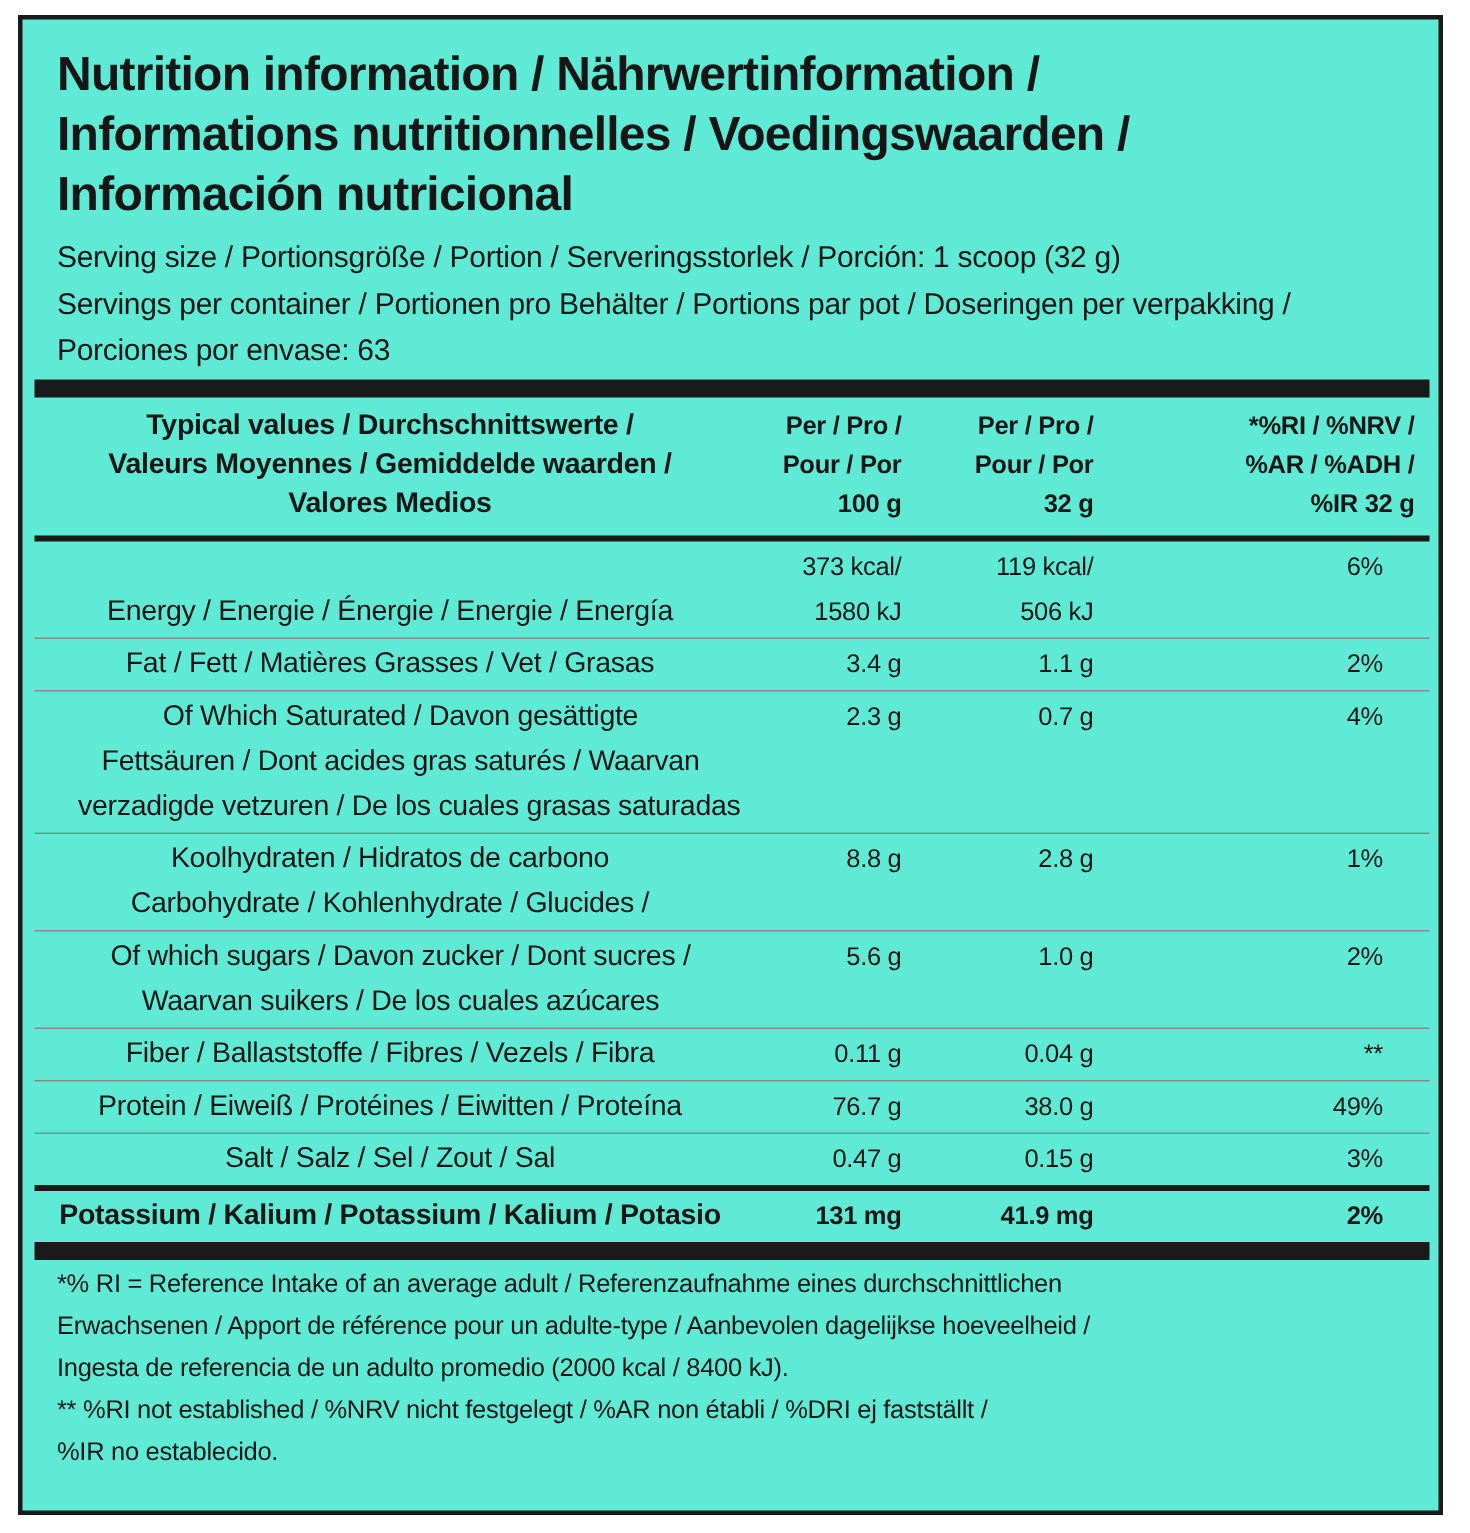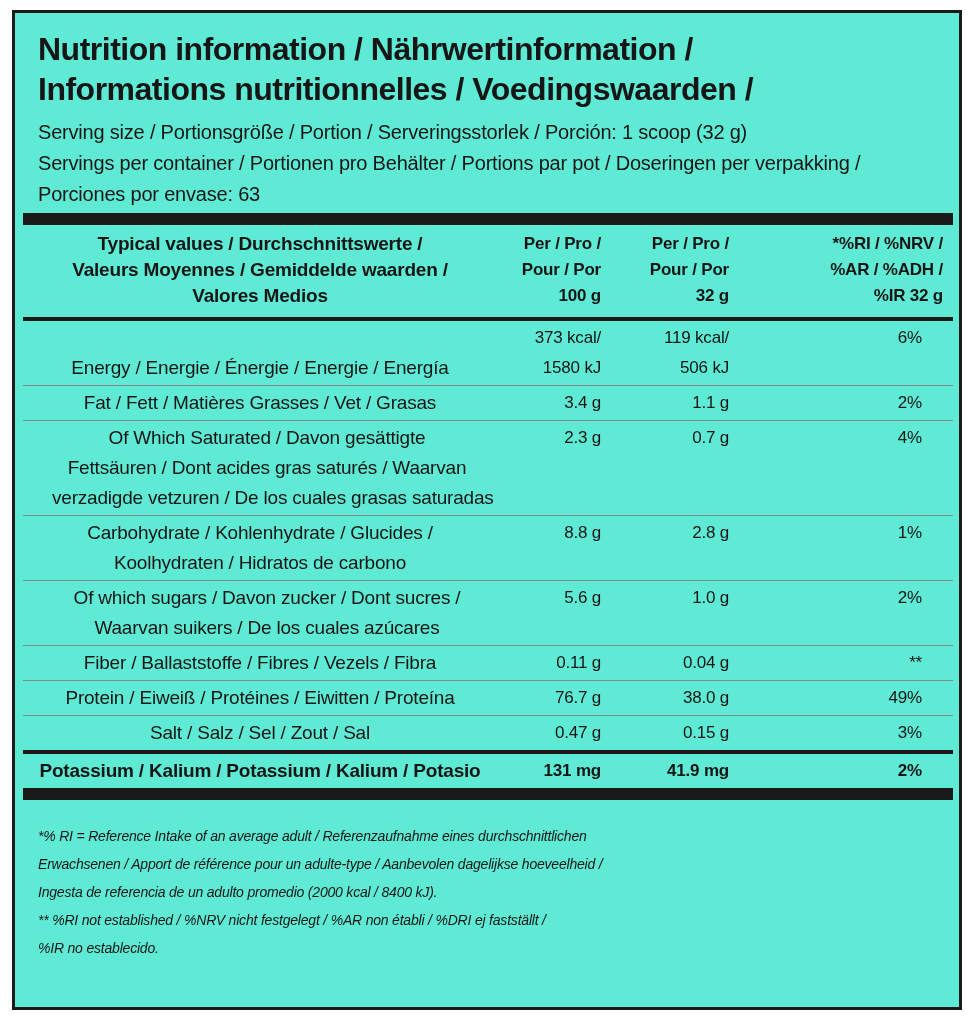--- a/index.html
+++ b/index.html
@@ -18,31 +18,32 @@
   .header{padding:6px 0 8px 0;border-bottom:4px solid #1a1a1a;font-weight:bold;font-size:19px;}
   .header .line{line-height:26px;min-height:26px;}
   .label{padding-left:15px;text-align:center;}
   .val{text-align:right;padding-right:31px;font-size:17px;}
   .header .val{padding-right:31px;}
   .header .ri-h{padding-right:10px;}
   .row{font-size:19px;padding:2px 0;border-bottom:1px solid #888;}
   .row.indent .label{padding-left:29px;}
   .row.salt-row{border-bottom:4px solid #1a1a1a;}
   .row.last{border-bottom:none;font-weight:bold;}
-  .footnotes{margin:22px 10px 0 23px;font-size:14px;line-height:28px;white-space:nowrap;font-style:italic;}
+  .footnotes{margin:2px 10px 0 23px;font-size:17px;line-height:28px;white-space:nowrap;}
 </style>
 </head>
 <body>
 
 <div class="stage">
   <div class="frame">
 
     <div class="title">
       <div class="t-line">Nutrition information / Nährwertinformation /</div>
       <div class="t-line">Informations nutritionnelles / Voedingswaarden /</div>
+      <div class="t-line">Información nutricional</div>
     </div>
 
     <div class="serving">
       <div>Serving size / Portionsgröße / Portion / Serveringsstorlek / Porción: 1 scoop (32 g)</div>
       <div>Servings per container / Portionen pro Behälter / Portions par pot / Doseringen per verpakking /</div>
       <div>Porciones por envase: 63</div>
     </div>
 
     <div class="table-wrap">
       <div class="bar"></div>
@@ -115,22 +116,22 @@
         <div class="cell val">
             <div class="line">0.7 g</div>
           </div>
         <div class="cell val">
             <div class="line">4%</div>
           </div>
       </div>
 
       <div class="grid row">
         <div class="cell label">
+          <div class="line">Koolhydraten / Hidratos de carbono</div>
           <div class="line">Carbohydrate / Kohlenhydrate / Glucides /</div>
-          <div class="line">Koolhydraten / Hidratos de carbono</div>
         </div>
         <div class="cell val">
             <div class="line">8.8 g</div>
           </div>
         <div class="cell val">
             <div class="line">2.8 g</div>
           </div>
         <div class="cell val">
             <div class="line">1%</div>
           </div>

